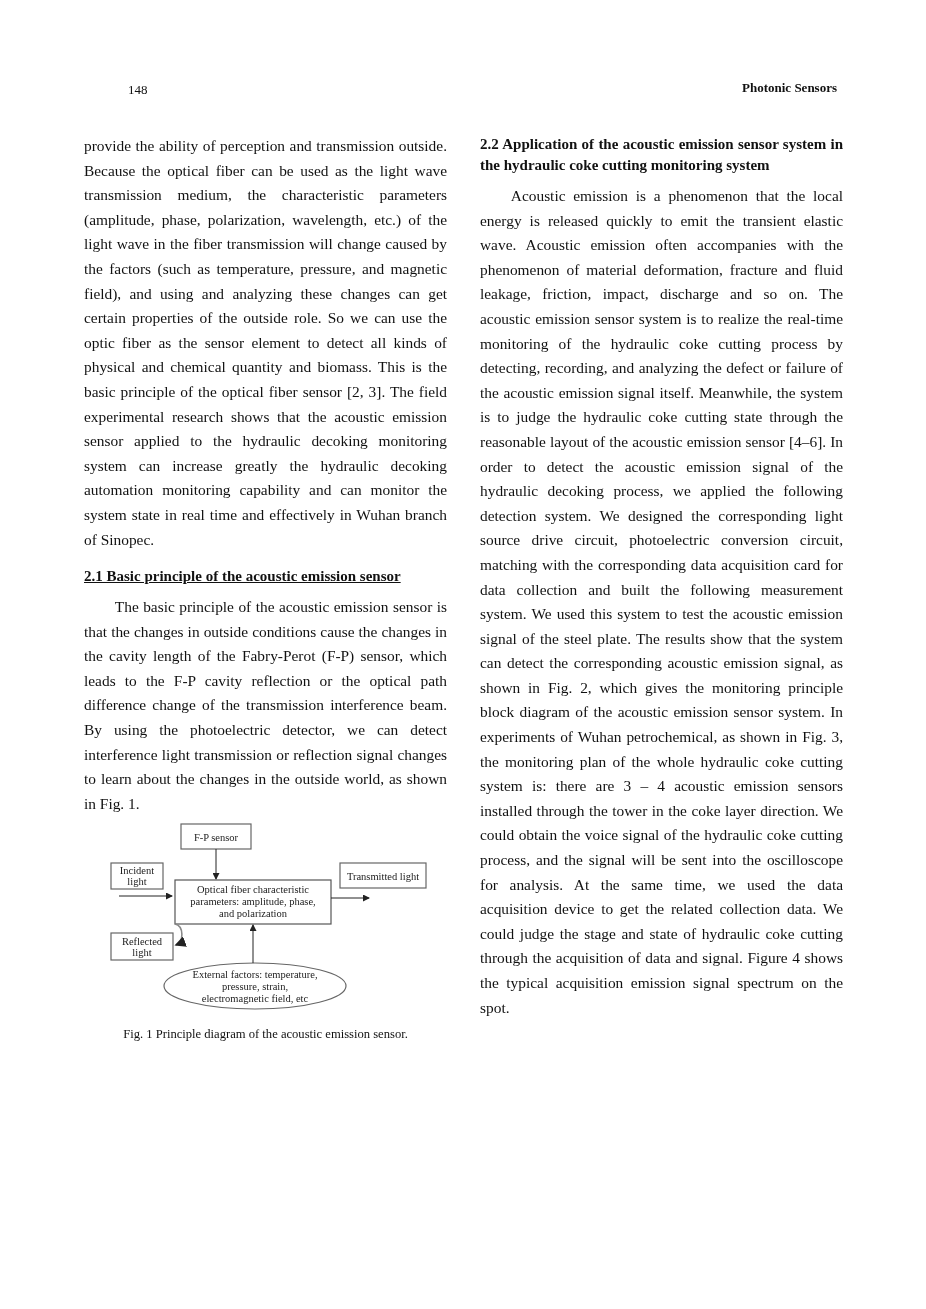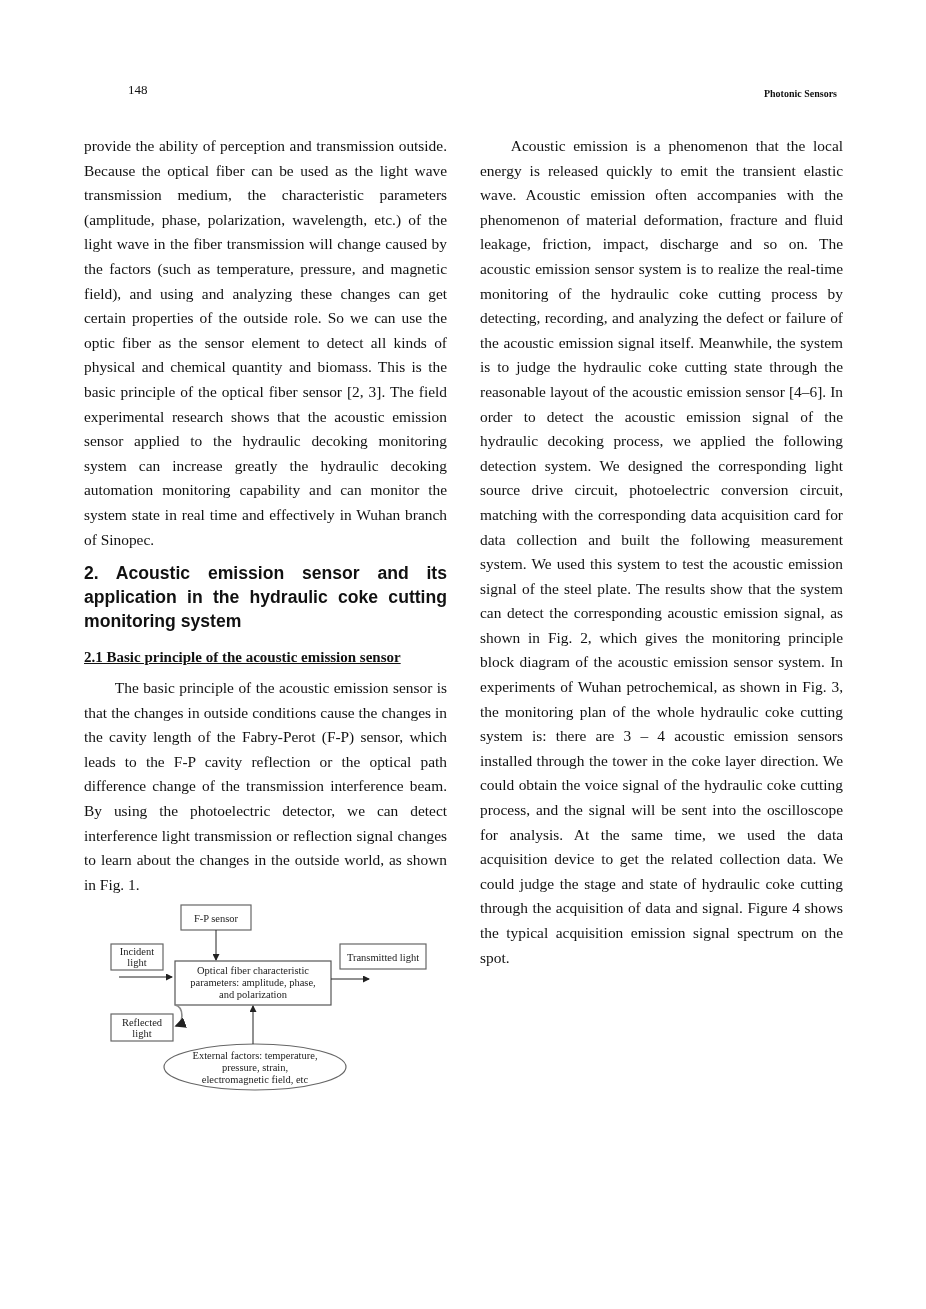--- a/index.html
+++ b/index.html
@@ -1,19 +1,19 @@
 <!DOCTYPE html>
 <html><head>
 <meta charset="utf-8">
 <style>
   html, body { margin: 0; padding: 0; background: #ffffff; }
   body { width: 926px; height: 1309px; position: relative; overflow: hidden;
          font-family: "Liberation Serif", "DejaVu Serif", serif; color: #111; }
   .page-number { position: absolute; left: 84px; top: 82px; font-size: 13px; margin-left: 44px; }
-  .journal-title { position: absolute; right: 89px; top: 88px; font-size: 10px; font-weight: bold; }
+  .journal-title { position: absolute; right: 89px; top: 80px; font-size: 13px; font-weight: bold; }
   .col { position: absolute; width: 363px; }
   .col-left { left: 84px; top: 134px; }
   .col-right { left: 480px; top: 134px; }
   .para { font-size: 15.4px; line-height: 24.6px; text-align: justify; margin: 0; }
   .para.indent { text-indent: 2em; }
   .h2 { font-family: "Liberation Sans", "DejaVu Sans", sans-serif; font-weight: bold;
         font-size: 17.6px; line-height: 24px; margin: 9px 0 0 0; text-align: justify; }
   .h3 { font-weight: bold; font-size: 15px; line-height: 21px; margin: 0; text-align: justify; }
   .h3-left { margin-top: 14px; margin-bottom: 8px; text-decoration: underline; }
   .h3-right { margin-top: 0; margin-bottom: 8px; }
@@ -23,21 +23,20 @@
   .caption { font-size: 12.6px; text-align: center; margin-top: 2px; }
 </style>
 </head>
 <body>
 
 <div class="page-number">148</div>
 <div class="journal-title">Photonic Sensors</div>
 
 <div class="col col-left">
   <p class="para">provide the ability of perception and transmission outside. Because the optical fiber can be used as the light wave transmission medium, the characteristic parameters (amplitude, phase, polarization, wavelength, etc.) of the light wave in the fiber transmission will change caused by the factors (such as temperature, pressure, and magnetic field), and using and analyzing these changes can get certain properties of the outside role. So we can use the optic fiber as the sensor element to detect all kinds of physical and chemical quantity and biomass. This is the basic principle of the optical fiber sensor [2, 3]. The field experimental research shows that the acoustic emission sensor applied to the hydraulic decoking monitoring system can increase greatly the hydraulic decoking automation monitoring capability and can monitor the system state in real time and effectively in Wuhan branch of Sinopec.</p>
-  <h2 class="h2">2. Acoustic emission sensor and its application in the hydraulic coke cutting monitoring system</h2>
   <h3 class="h3 h3-left">2.1 Basic principle of the acoustic emission sensor</h3>
   <p class="para indent">The basic principle of the acoustic emission sensor is that the changes in outside conditions cause the changes in the cavity length of the Fabry-Perot (F-P) sensor, which leads to the F-P cavity reflection or the optical path difference change of the transmission interference beam. By using the photoelectric detector, we can detect interference light transmission or reflection signal changes to learn about the changes in the outside world, as shown in Fig. 1.</p>
 
   <div class="figure">
     <svg width="363" height="190" viewBox="0 0 363 190">
       <defs>
         <marker id="arr" markerWidth="7" markerHeight="7" refX="6" refY="3.5" orient="auto">
           <path d="M0,0 L7,3.5 L0,7 z" fill="#222"></path>
         </marker>
       </defs>
@@ -67,17 +66,19 @@
       <text class="fig-text" x="58" y="136" text-anchor="middle">light</text>
       <path d="M91,104 C100,106 100,122 92,125" fill="none" stroke="#888" stroke-width="1.6" marker-end="url(#arr)"></path>
 
       <ellipse cx="171" cy="166" rx="91" ry="23" fill="#fff" stroke="#666" stroke-width="1.2"></ellipse>
       <text class="fig-text" x="171" y="158" text-anchor="middle">External factors: temperature,</text>
       <text class="fig-text" x="171" y="170" text-anchor="middle">pressure, strain,</text>
       <text class="fig-text" x="171" y="182" text-anchor="middle">electromagnetic field, etc</text>
       <line x1="169" y1="143" x2="169" y2="105" stroke="#222" stroke-width="1" marker-end="url(#arr)"></line>
     </svg>
   </div>
+  <div class="caption">Fig. 1 Principle diagram of the acoustic emission sensor.</div>
 </div>
 
 <div class="col col-right">
+  <h3 class="h3 h3-right">2.2 Application of the acoustic emission sensor system in the hydraulic coke cutting monitoring system</h3>
   <p class="para indent">Acoustic emission is a phenomenon that the local energy is released quickly to emit the transient elastic wave. Acoustic emission often accompanies with the phenomenon of material deformation, fracture and fluid leakage, friction, impact, discharge and so on. The acoustic emission sensor system is to realize the real-time monitoring of the hydraulic coke cutting process by detecting, recording, and analyzing the defect or failure of the acoustic emission signal itself. Meanwhile, the system is to judge the hydraulic coke cutting state through the reasonable layout of the acoustic emission sensor [4–6]. In order to detect the acoustic emission signal of the hydraulic decoking process, we applied the following detection system. We designed the corresponding light source drive circuit, photoelectric conversion circuit, matching with the corresponding data acquisition card for data collection and built the following measurement system. We used this system to test the acoustic emission signal of the steel plate. The results show that the system can detect the corresponding acoustic emission signal, as shown in Fig. 2, which gives the monitoring principle block diagram of the acoustic emission sensor system. In experiments of Wuhan petrochemical, as shown in Fig. 3, the monitoring plan of the whole hydraulic coke cutting system is: there are 3 – 4 acoustic emission sensors installed through the tower in the coke layer direction. We could obtain the voice signal of the hydraulic coke cutting process, and the signal will be sent into the oscilloscope for analysis. At the same time, we used the data acquisition device to get the related collection data. We could judge the stage and state of hydraulic coke cutting through the acquisition of data and signal. Figure 4 shows the typical acquisition emission signal spectrum on the spot.</p>
 </div>
 
 </body></html>

